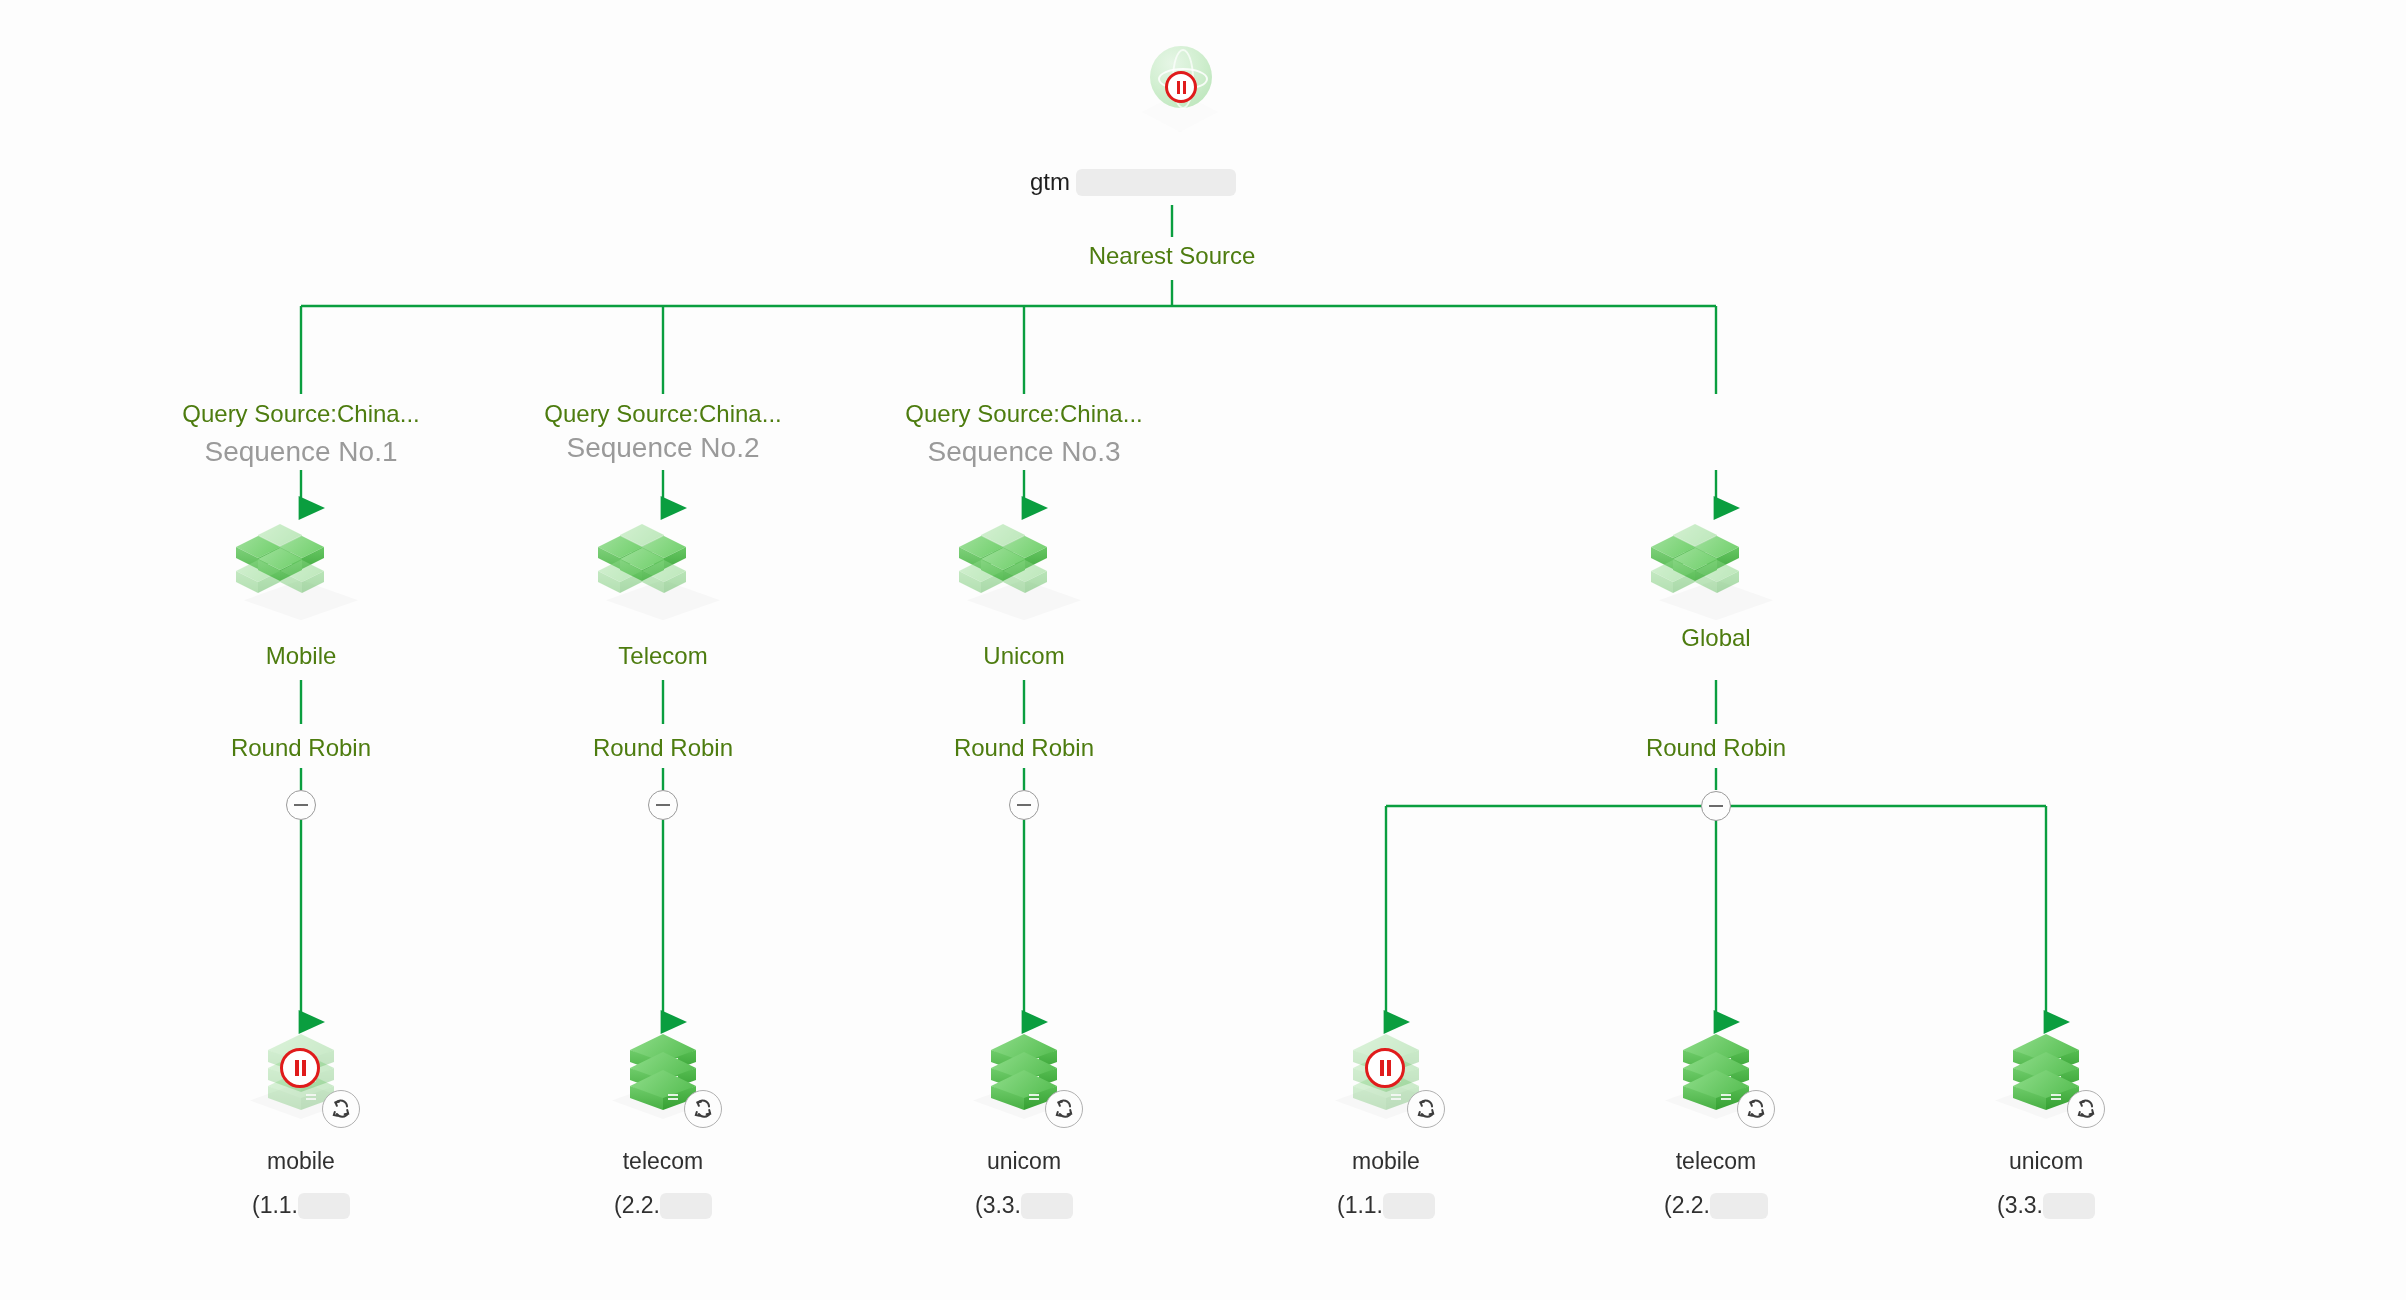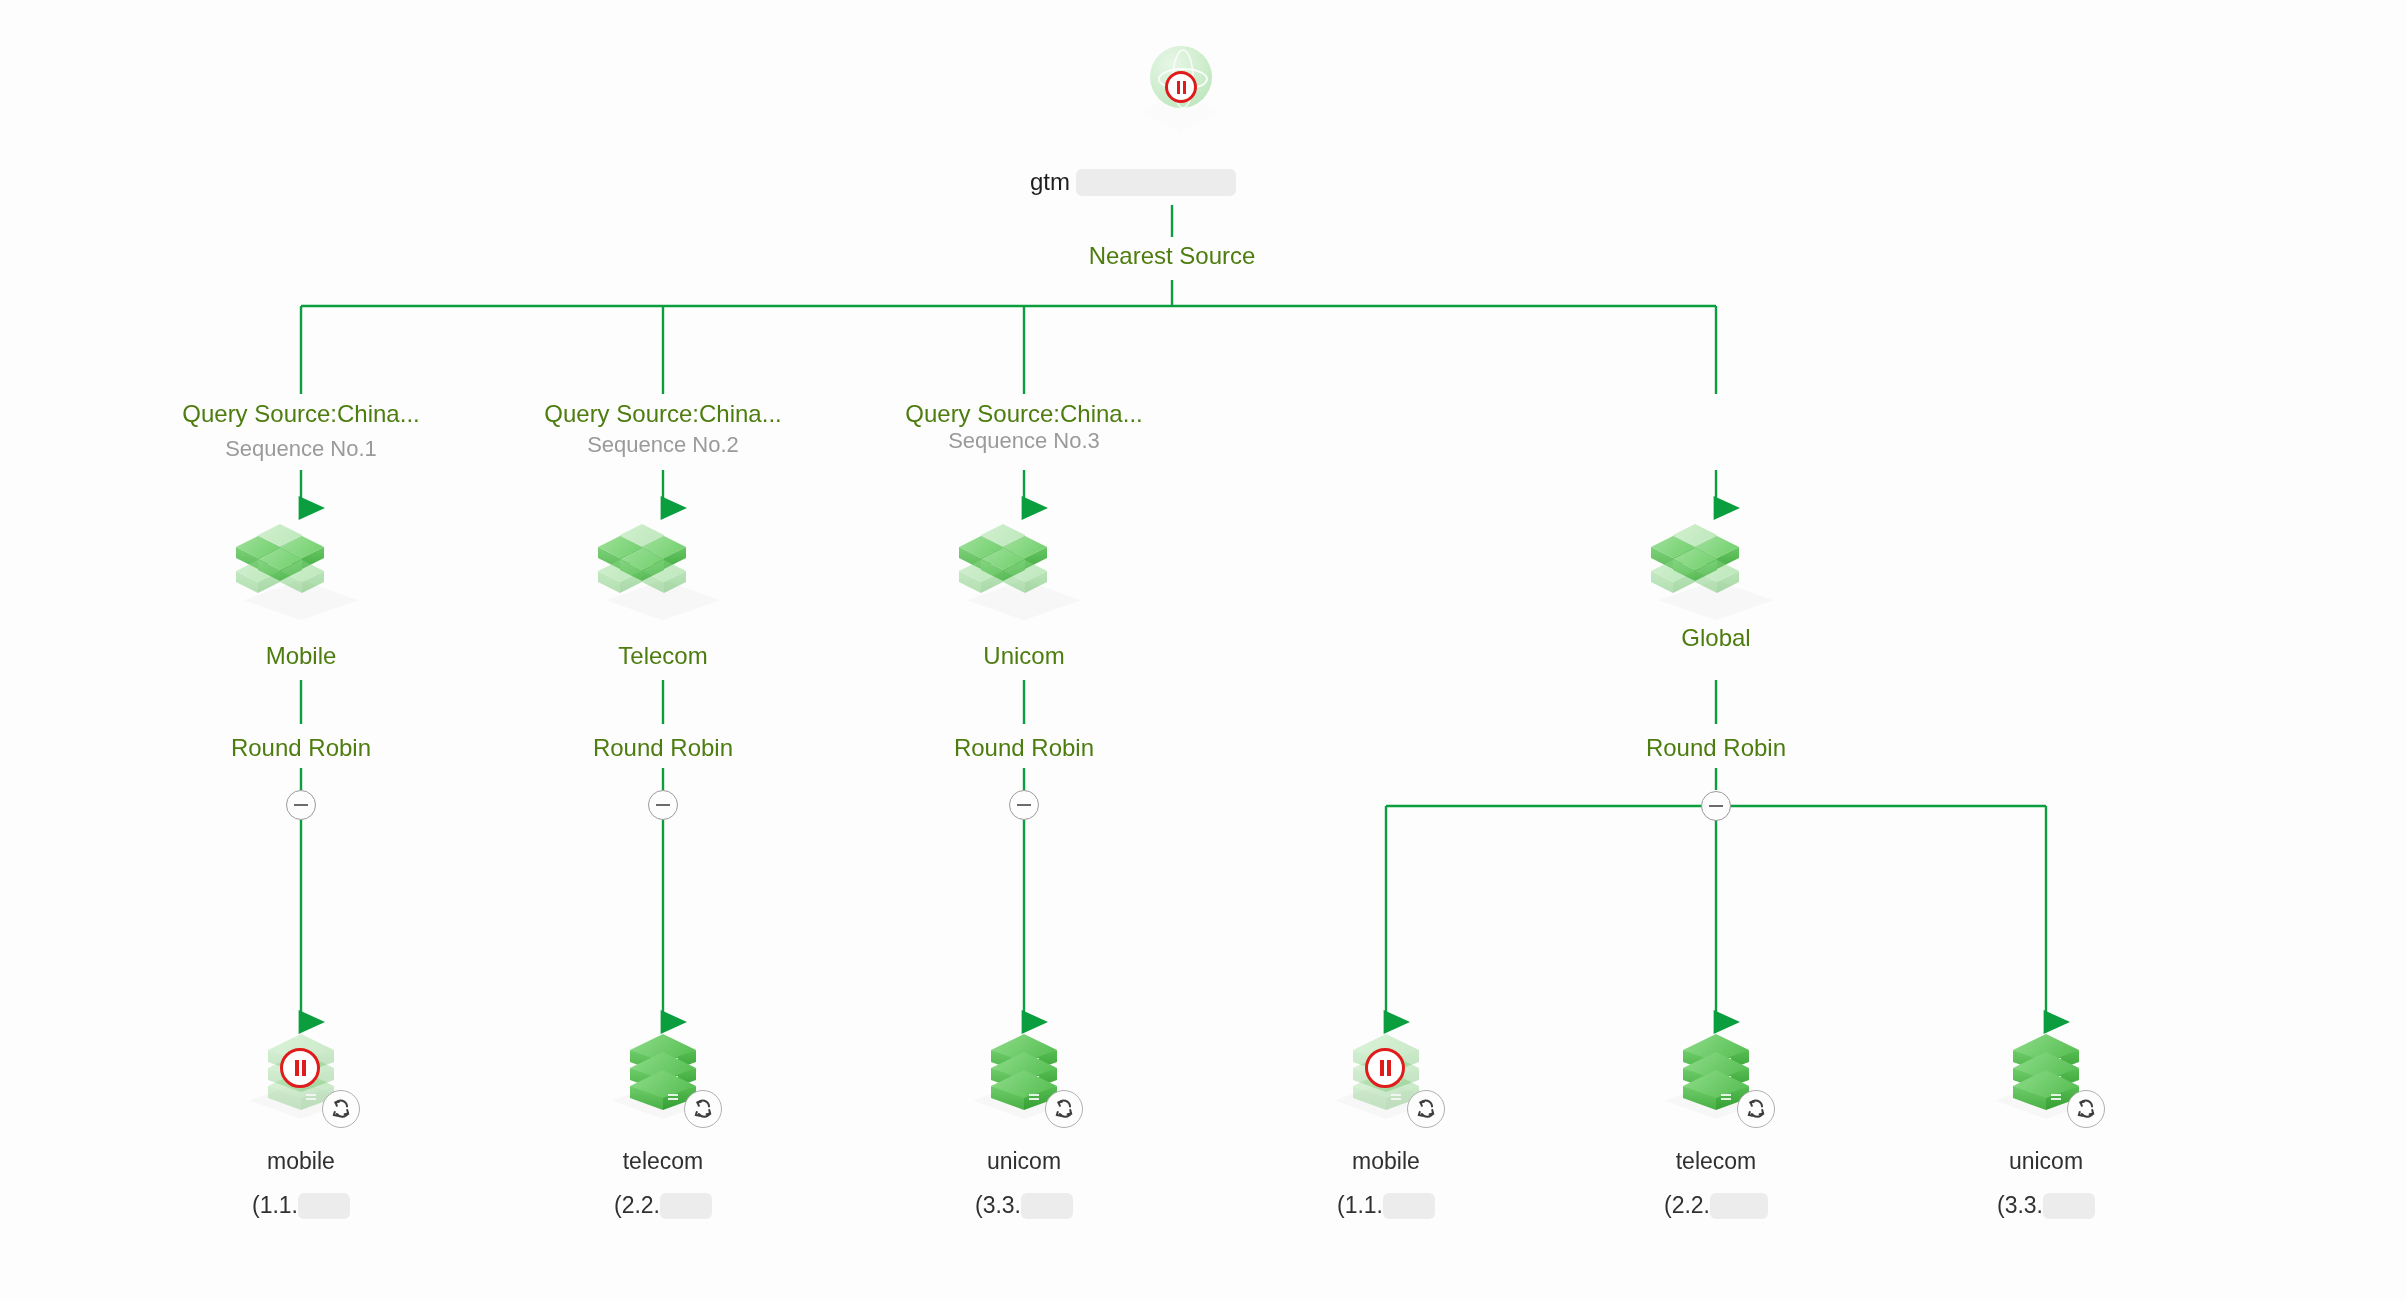--- a/index.html
+++ b/index.html
@@ -56,21 +56,21 @@
   
   .gtm-row {
     position:absolute; left:1030px; top:168px;
     display:flex; align-items:center; gap:6px;
     font-size:24px; color:#1f1f1f;
   }
   .redact { background:#ececec; border-radius:6px; display:inline-block; }
   .gtm-redact { width:160px; height:27px; }
 
   .plain-label { font-size:24px; color:#4d7c0f; white-space:nowrap; }
-  .muted-label { font-size:22px; color:#9a9a9a; white-space:nowrap; }
+  .muted-label { font-size:28px; color:#9a9a9a; white-space:nowrap; }
   .small-label { font-size:23px; color:#303030; white-space:nowrap; }
 
   
   .cluster { position:absolute; width:130px; height:110px; }
   .cl-plate {
     position:absolute; left:8px; top:62px; width:114px; height:48px;
     background:#f7f7f7;
     clip-path: polygon(50% 0%, 100% 42%, 50% 84%, 0% 42%);
   }
   .cube {
@@ -372,21 +372,21 @@
   </div>
   <div class="node" style="left:513px; top:1148px; width:300px;">
     <span class="small-label">telecom</span>
   </div>
   <div class="node" style="left:513px; top:1192px; width:300px;">
     <span class="small-label">(2.2.</span><span class="redact" style="width:52px;height:26px;vertical-align:-6px;"></span>
   </div>
 
   <div class="node" style="left:824px; top:400px; width:400px;">
     <div class="plain-label">Query Source:China...</div>
-    <div class="muted-label" style="">Sequence No.3</div>
+    <div class="muted-label" style="margin-top:8px;">Sequence No.3</div>
   </div>
   <div class="cluster" style="left:959px; top:518px;">
     <div class="cl-plate"></div>
     <div class="cube f" style="left:22px; top:6px;">
         <div class="top"></div>
         <div class="lf"></div>
         <div class="rt"></div>
       </div>
     <div class="cube" style="left:44px; top:18px;">
         <div class="top"></div>

